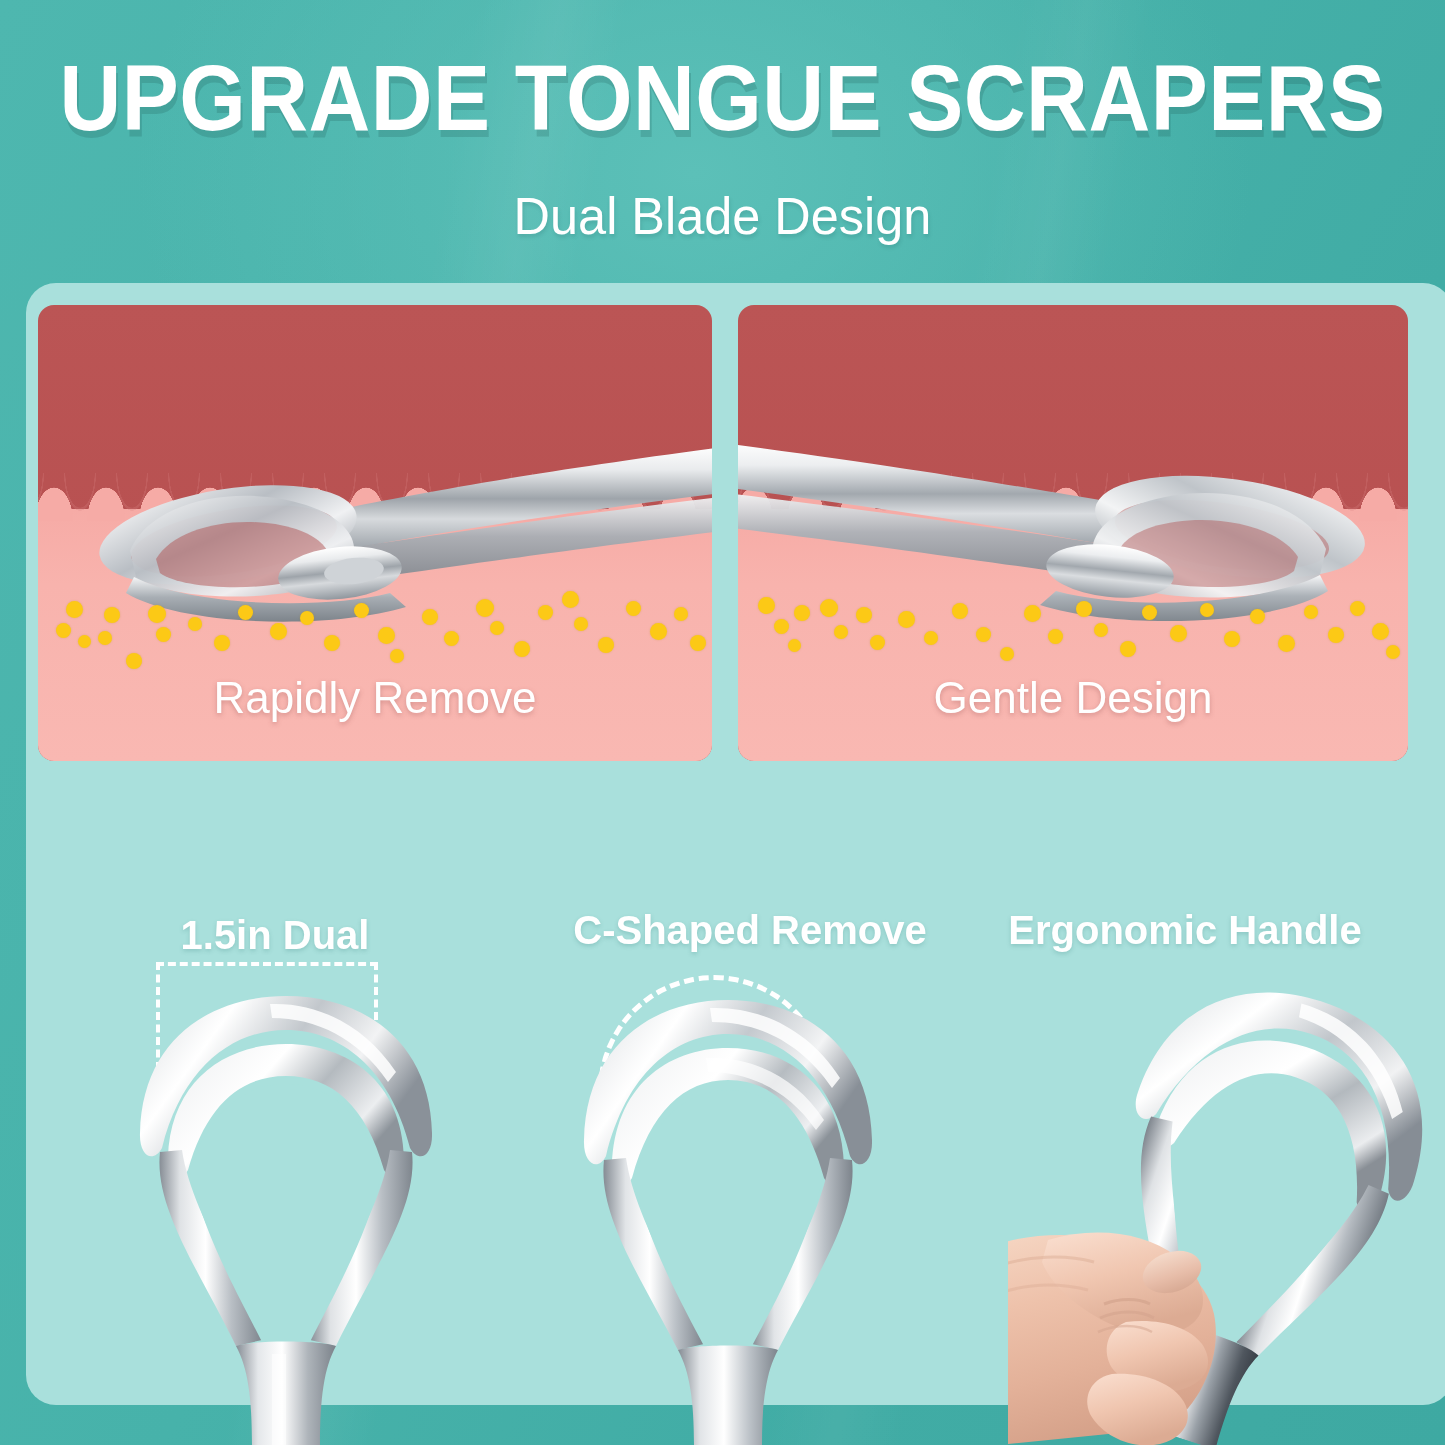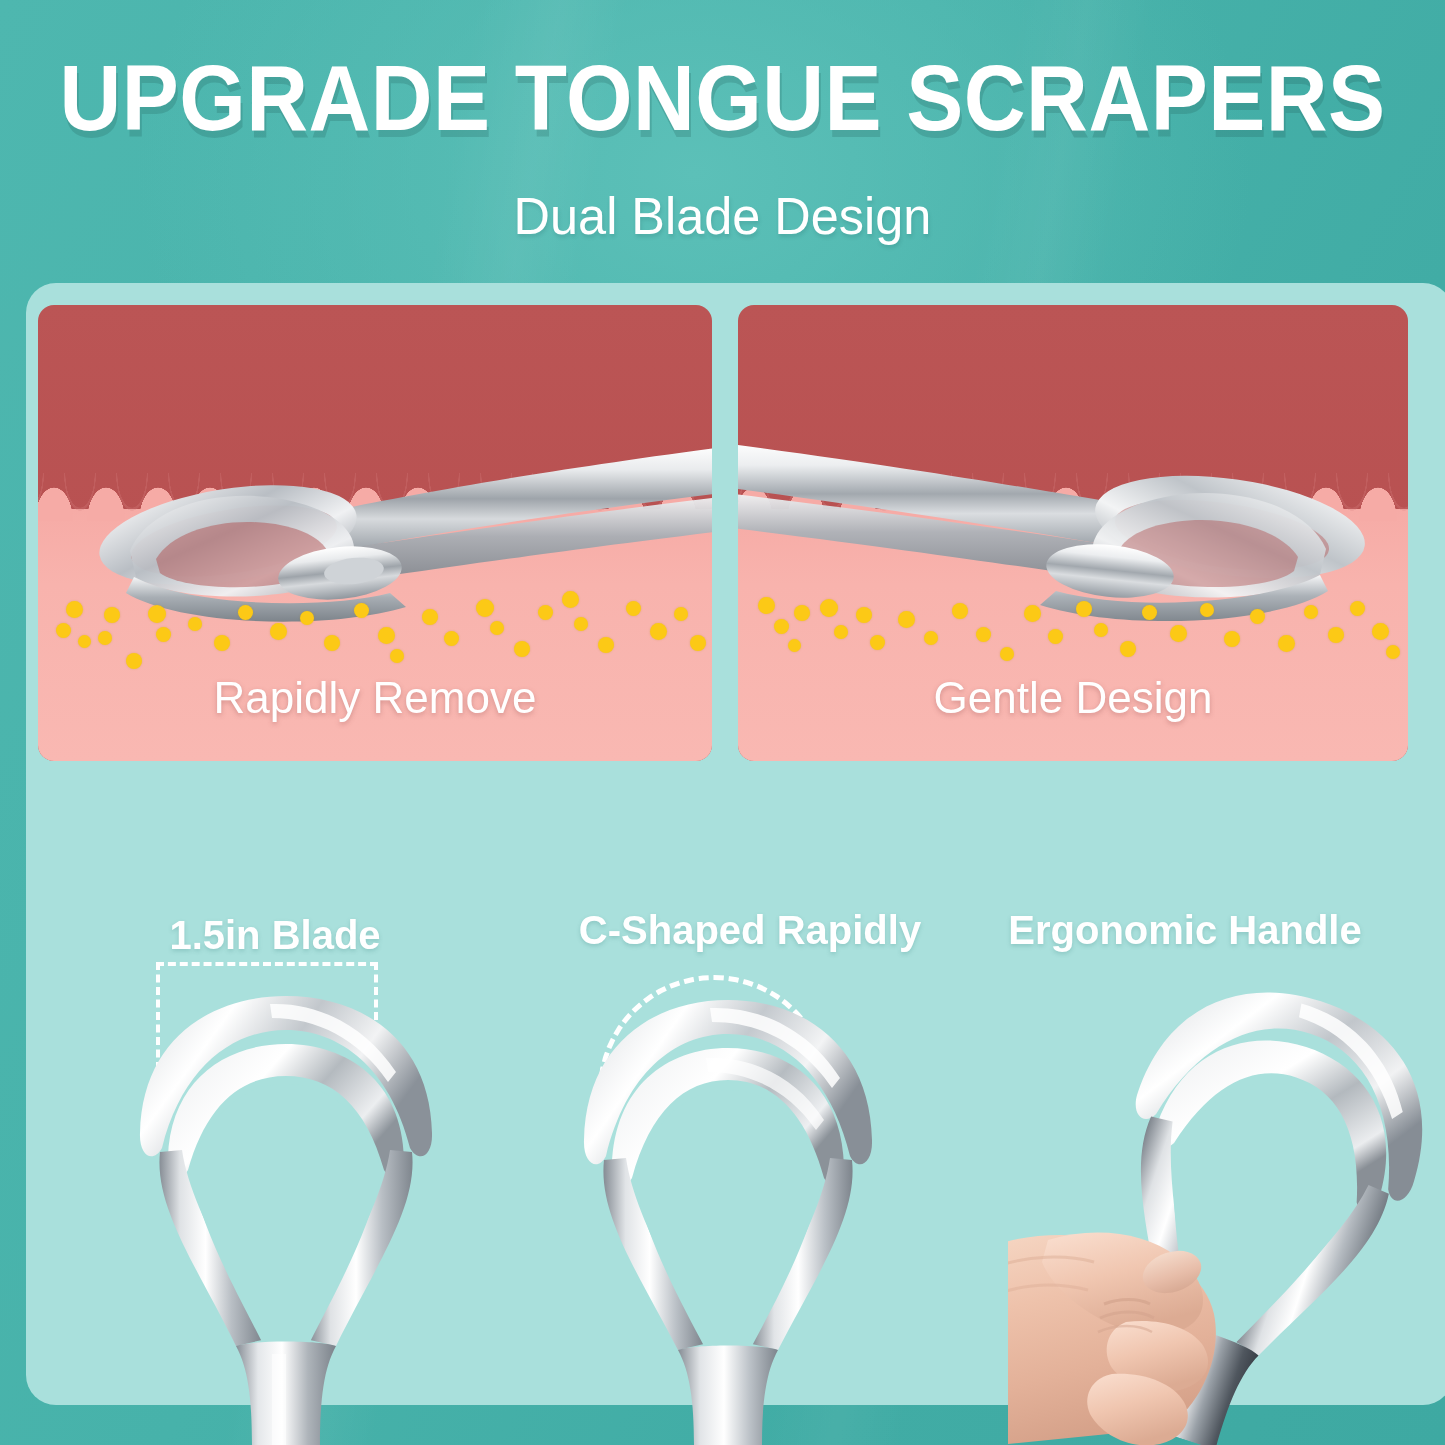--- a/index.html
+++ b/index.html
@@ -267,22 +267,22 @@
       <div class="dot" style="left:566px;top:300px;width:14px;height:14px;"></div>
       <div class="dot" style="left:590px;top:322px;width:16px;height:16px;"></div>
       <div class="dot" style="left:612px;top:296px;width:15px;height:15px;"></div>
       <div class="dot" style="left:634px;top:318px;width:17px;height:17px;"></div>
       <div class="dot" style="left:648px;top:340px;width:14px;height:14px;"></div>
 
       <div class="caption">Gentle Design</div>
     </div>
   </div>
 
-  <div class="feat-label" id="label-width">1.5in Blade</div>
-  <div class="feat-label" id="label-cshape">C-Shaped Rapidly</div>
+  <div class="feat-label" id="label-width">1.5in Dual</div>
+  <div class="feat-label" id="label-cshape">C-Shaped Remove</div>
   <div class="feat-label" id="label-ergo">Ergonomic Handle</div>
 
   <div id="measure"></div>
   <div id="arc"></div>
 
   <svg class="scraper" id="scraper-left" viewBox="0 0 330 477">
     <defs>
       <linearGradient id="s1outer" x1="0" y1="0" x2="1" y2="0.4">
         <stop offset="0%" stop-color="#8f969d"></stop>
         <stop offset="12%" stop-color="#e8eaec"></stop>

